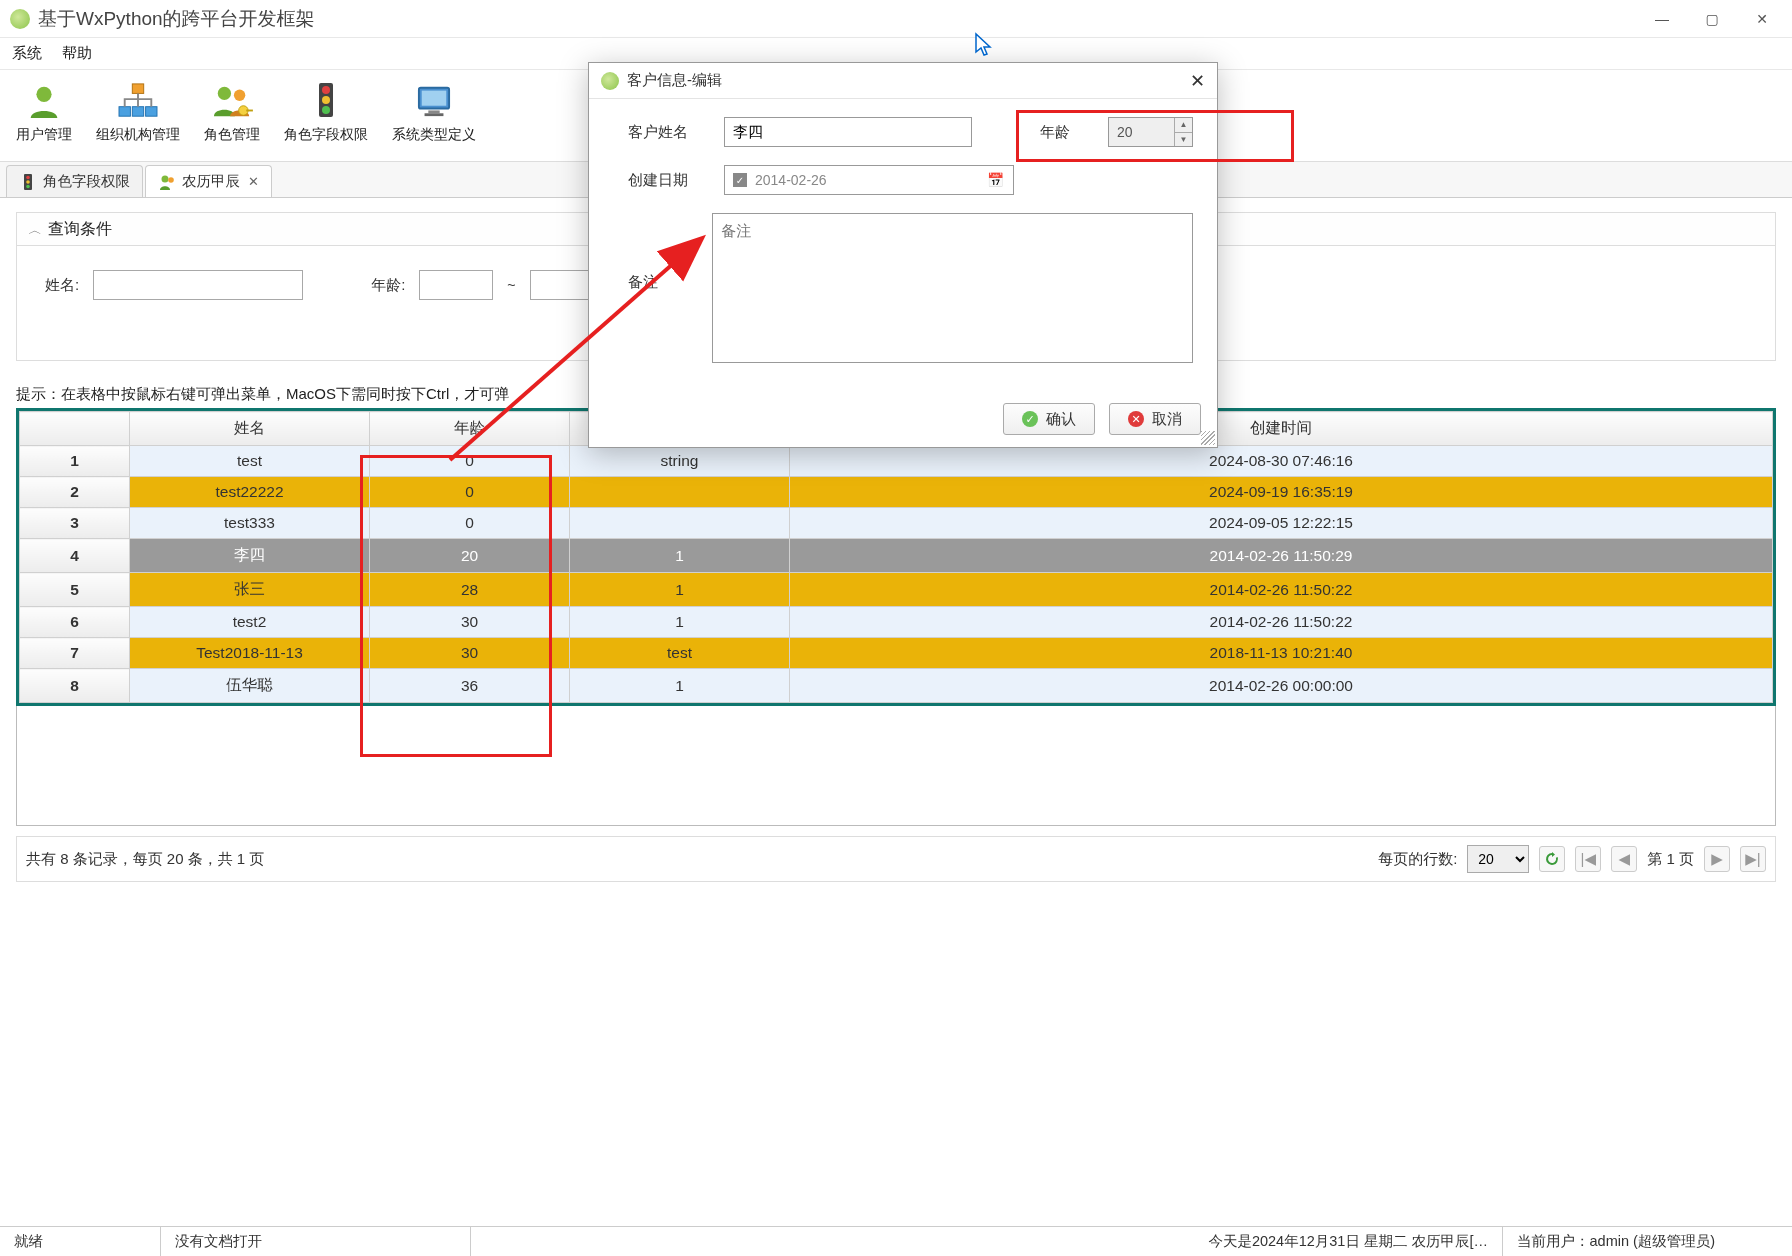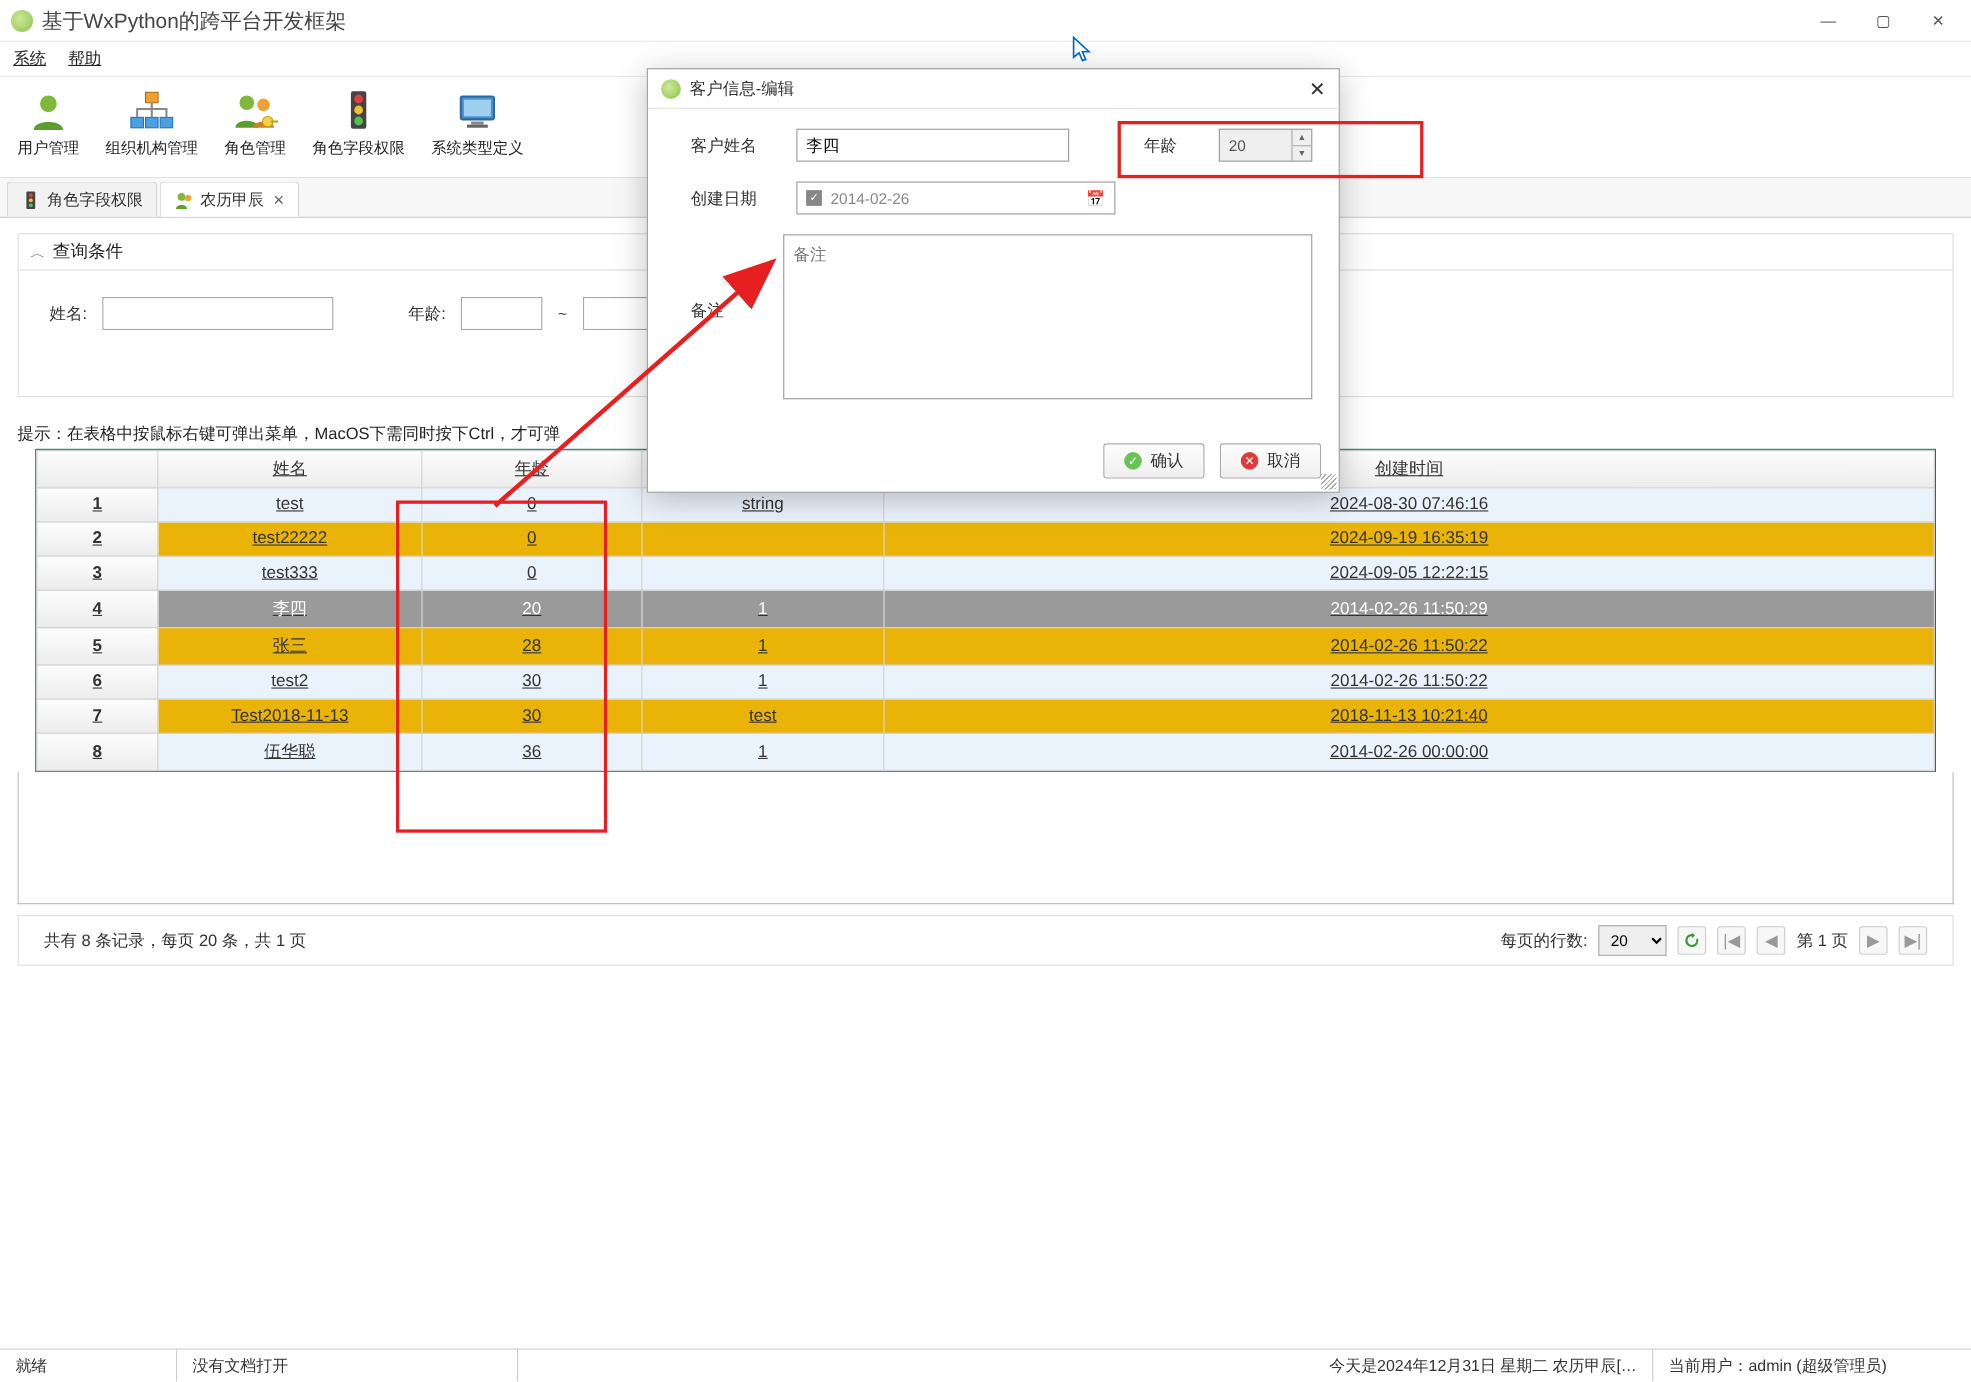--- a/index.html
+++ b/index.html
@@ -6,21 +6,21 @@
 body { background: #fff; color: #333; font-size: 14px; width: 1792px; height: 1256px; overflow: hidden; position: relative; transform-origin: top left; }
 
 
 .titlebar { height: 38px; display: flex; align-items: center; padding: 0 10px; background: #fff; border-bottom: 1px solid #e8e8e8; }
 .titlebar .app-icon { width: 20px; height: 20px; border-radius: 50%; background: radial-gradient(circle at 40% 40%, #cfe89a, #8bc34a); margin-right: 8px; }
 .titlebar .title { color: #444; font-size: 19px; }
 .titlebar .win-btns { margin-left: auto; display: flex; gap: 30px; padding-right: 10px; }
 .titlebar .win-btn { width: 20px; height: 20px; display: flex; align-items: center; justify-content: center; color: #555; font-size: 14px; cursor: pointer; }
 
 
-.menubar { height: 32px; display: flex; align-items: center; padding: 0 12px; gap: 20px; font-size: 15px; color: #222; border-bottom: 1px solid #e8e8e8; text-decoration: underline; }
+.menubar { height: 32px; display: flex; align-items: center; padding: 0 12px; gap: 20px; font-size: 15px; color: #222; border-bottom: 1px solid #e8e8e8; }
 
 
 .toolbar { height: 92px; display: flex; align-items: flex-start; padding: 4px 4px 0 4px; gap: 0; border-bottom: 1px solid #ddd; }
 .tool-item { display: flex; flex-direction: column; align-items: center; justify-content: flex-start; padding: 6px 12px; cursor: pointer; height: 88px; }
 .tool-item .ico { width: 42px; height: 42px; display: flex; align-items: center; justify-content: center; margin-bottom: 4px; }
 .tool-item .lbl { font-size: 14px; color: #222; text-align: center; white-space: nowrap; }
 
 
 .tabbar { height: 36px; display: flex; align-items: flex-end; padding: 0 6px; background: #f7f7f7; border-bottom: 1px solid #ccc; }
 .tab { display: flex; align-items: center; padding: 6px 12px; background: #f2f2f2; border: 1px solid #ccc; border-bottom: none; margin-right: 2px; border-radius: 4px 4px 0 0; font-size: 14.5px; }
@@ -32,33 +32,33 @@
 .section { padding: 14px 16px; }
 .section-header { display: flex; align-items: center; gap: 8px; font-size: 16px; color: #222; height: 34px; border: 1px solid #ddd; padding-left: 10px; background: #fefefe; }
 .section-header .chev { font-size: 13px; color: #555; }
 .query-body { border: 1px solid #ddd; border-top: none; padding: 24px 28px 60px 28px; display: flex; align-items: center; gap: 14px; }
 .query-body label { font-size: 15px; }
 .query-body input[type=text] { height: 30px; border: 1px solid #a8a8a8; padding: 0 6px; font-size: 14px; }
 
 .tip-row { padding: 10px 16px 4px 16px; font-size: 15px; color: #222; }
 
 
-.tbl-wrap { margin: 0 32px; border: 1px solid #0f766e; text-decoration: underline; }
+.tbl-wrap { margin: 0 16px; border: 3px solid #0f766e; }
 table { width: 100%; border-collapse: collapse; font-size: 15.5px; }
 th, td { border: 1px solid #d0d0d0; padding: 6px 8px; text-align: center; height: 31px; }
 th { background: linear-gradient(#fdfdfd, #ececec); font-weight: normal; }
 th.rownum, td.rownum { background: linear-gradient(#fdfdfd, #ececec); width: 110px; font-weight: bold; }
 tr.even td:not(.rownum) { background: #eaf2fb; }
 tr.odd td:not(.rownum) { background: #eab308; }
 tr.sel td:not(.rownum) { background: #9a9a9a; color: #fff; }
 
 .tbl-filler { height: 120px; border: 1px solid #bbb; border-top: none; margin: 0 16px; background: #fff; }
 
 
-.pager { margin: 10px 16px; padding: 8px 23px; border: 1px solid #ddd; display: flex; align-items: center; font-size: 15px; }
+.pager { margin: 10px 16px; padding: 8px 9px; border: 1px solid #ddd; display: flex; align-items: center; font-size: 15px; }
 .pager .info { flex: 1; }
 .pager .ctrls { display: flex; align-items: center; gap: 10px; }
 .pager select { height: 28px; border: 1px solid #aaa; padding: 0 18px 0 6px; font-size: 14px; }
 .pager .pbtn { width: 26px; height: 26px; border: 1px solid #ccc; background: #f7f7f7; display: flex; align-items: center; justify-content: center; color: #999; border-radius: 3px; }
 .pager .pbtn.refresh { color: #4caf50; }
 
 
 .statusbar { position: absolute; bottom: 0; left: 0; right: 0; height: 30px; border-top: 1px solid #ccc; display: flex; align-items: center; font-size: 14.5px; }
 .statusbar .cell { padding: 0 14px; border-left: 1px solid #ccc; height: 100%; display: flex; align-items: center; }
 .statusbar .cell:first-child { border-left: none; }

